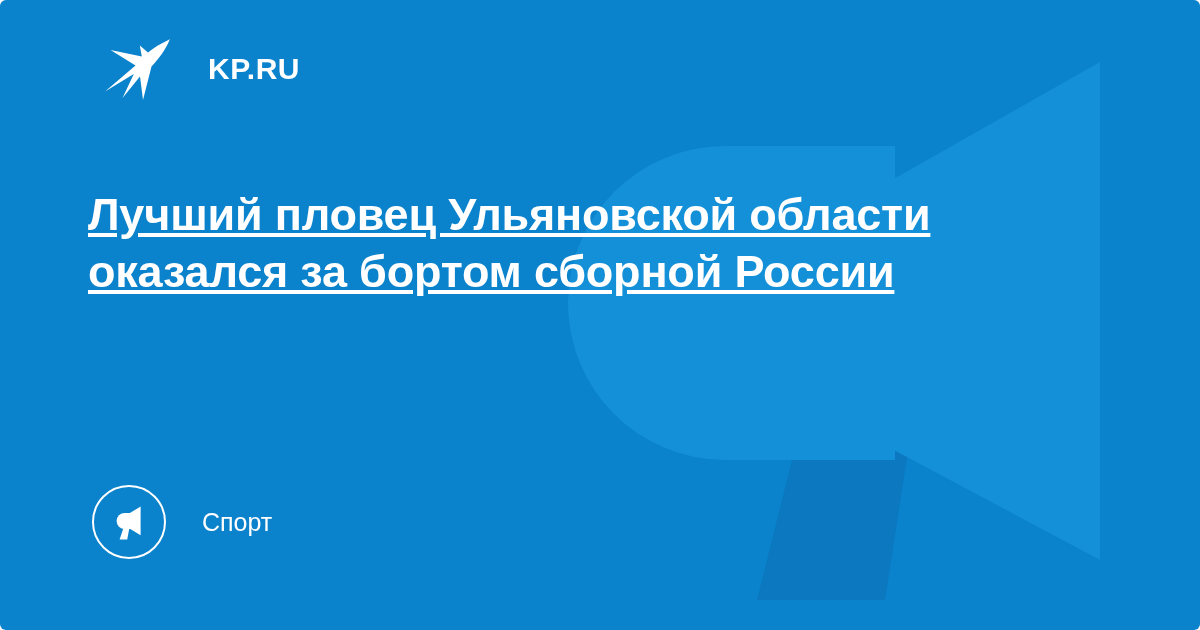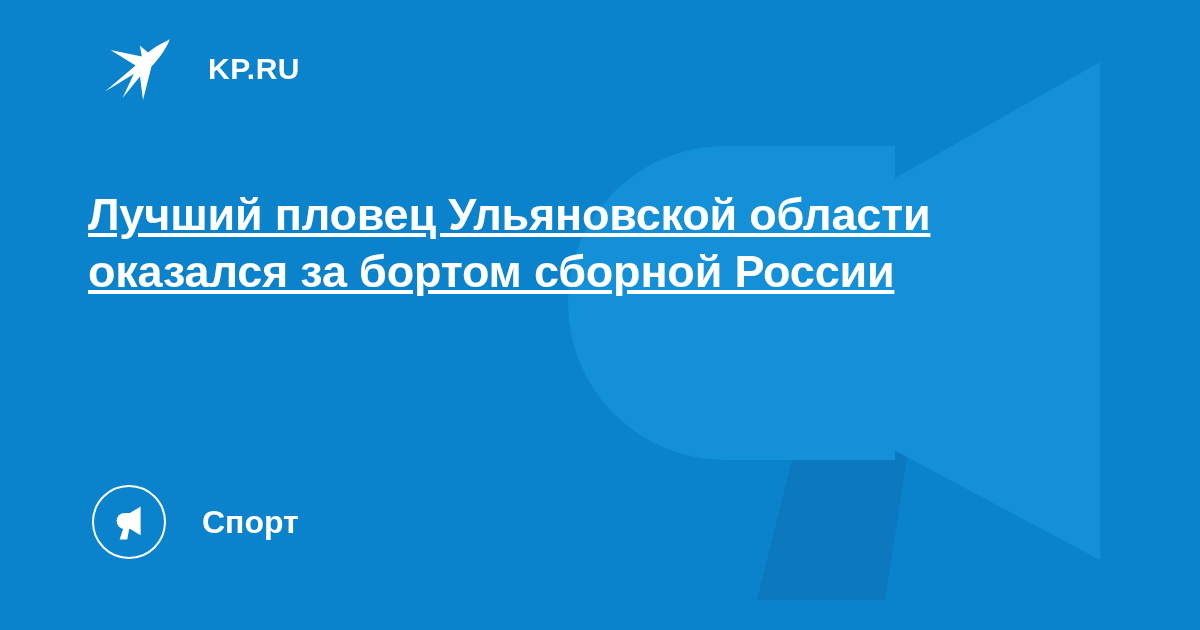--- a/index.html
+++ b/index.html
@@ -8,20 +8,21 @@
     padding: 0;
     background: #ffffff;
   }
   #card {
     position: relative;
     width: 1200px;
     height: 630px;
     overflow: hidden;
     background: #0a82cc;
     font-family: "Liberation Sans", "DejaVu Sans", sans-serif;
+    border-radius: 6px;
     -webkit-font-smoothing: antialiased;
   }
 
   
   #watermark {
     position: absolute;
     inset: 0;
     width: 1200px;
     height: 630px;
     pointer-events: none;
@@ -89,22 +90,22 @@
     justify-content: center;
   }
   #category .badge svg {
     display: block;
     width: 40px;
     height: 40px;
   }
   #category .label {
     margin-left: 36px;
     color: #ffffff;
-    font-size: 32px;
-    font-weight: 700;
+    font-size: 25px;
+    font-weight: 400;
     line-height: 1;
     white-space: nowrap;
   }
 </style>
 </head>
 <body>
 
 <div id="card">
 
   <svg id="watermark" viewBox="0 0 1200 630" preserveAspectRatio="none" aria-hidden="true">

